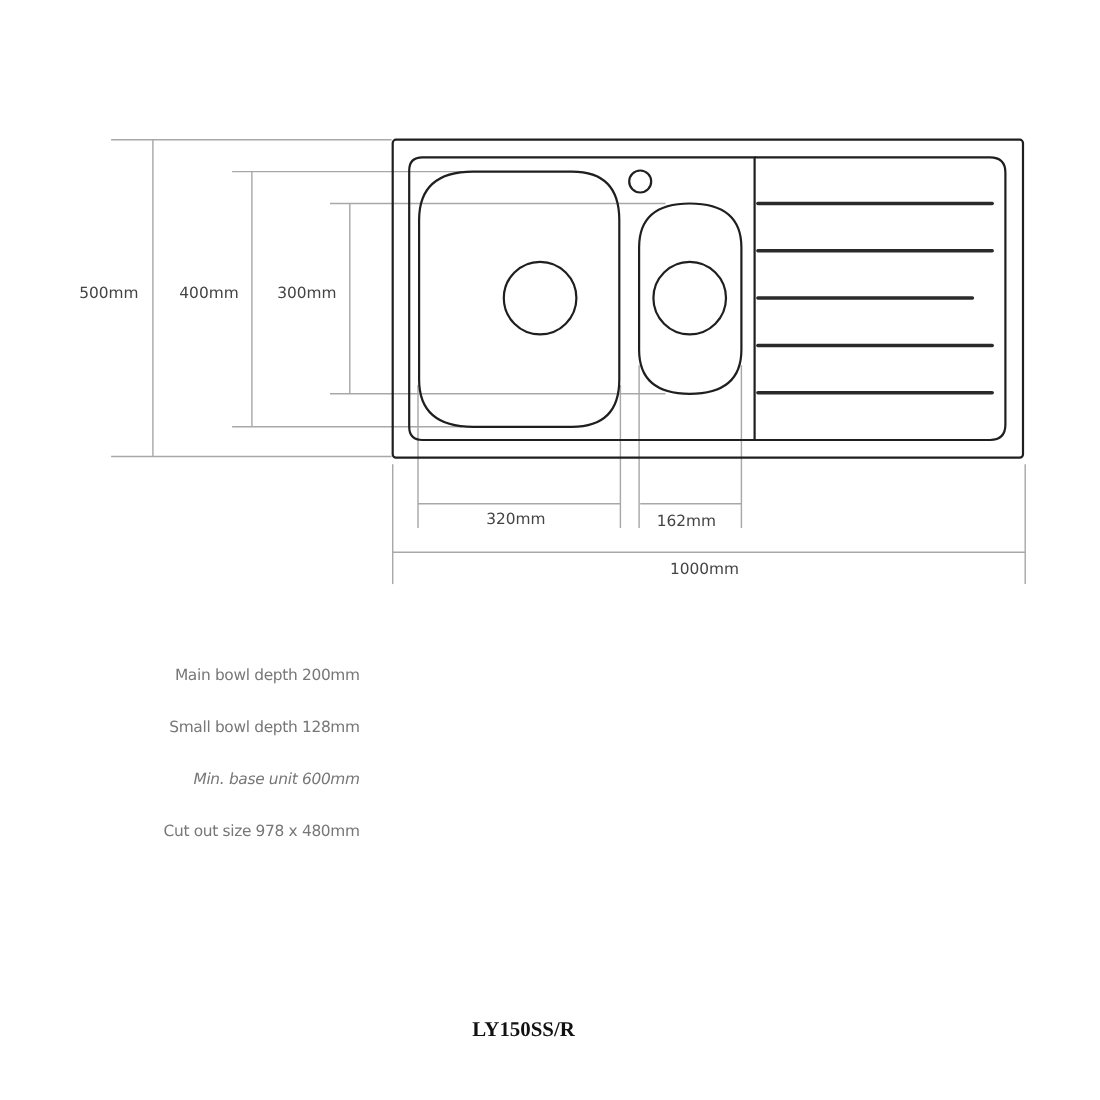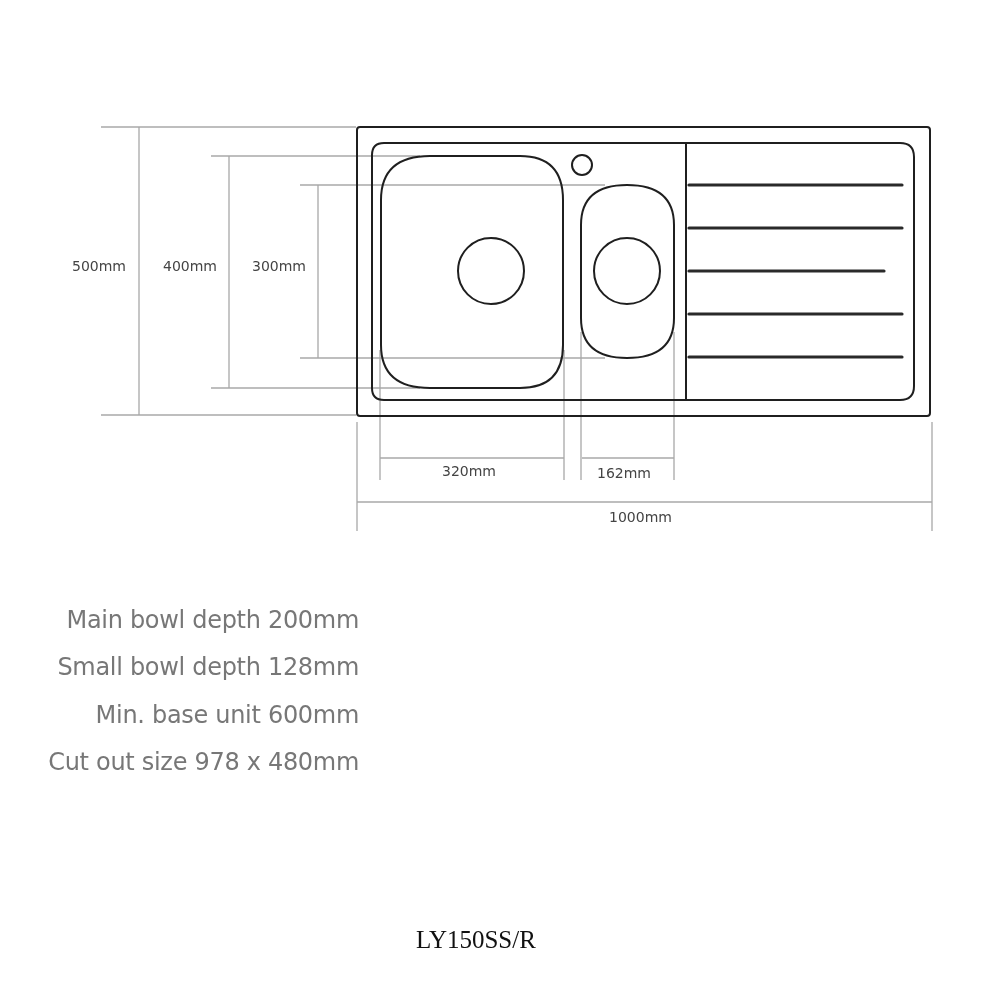--- a/index.html
+++ b/index.html
@@ -2,22 +2,22 @@
 <html><head>
 <meta charset="utf-8">
 <style>
   html, body { margin: 0; padding: 0; background: #ffffff; }
   body { width: 1000px; height: 1000px; position: relative; overflow: hidden; font-family: "DejaVu Sans", sans-serif; }
   #drawing { position: absolute; left: 0; top: 0; width: 1000px; height: 1000px; }
   .dim { stroke: #a8a8a8; stroke-width: 1.3; fill: none; }
   .outline { stroke: #1f1f1f; stroke-width: 2; fill: none; }
   .rib { stroke: #2a2a2a; stroke-width: 3.2; stroke-linecap: round; }
   .dimtext { font-family: "DejaVu Sans", sans-serif; font-size: 14px; fill: #444444; }
-  .spec { position: absolute; right: 641px; font-family: "DejaVu Sans", sans-serif; font-size: 24px; color: #777777; white-space: nowrap; letter-spacing: -0.3px; }
-  .model { position: absolute; left: 0; width: 952px; top: 926px; text-align: center; font-family: "Liberation Serif", "DejaVu Serif", serif; font-weight: normal; font-size: 25px; color: #111111; }
+  .spec { position: absolute; right: 673px; font-family: "DejaVu Sans", sans-serif; font-size: 14px; color: #777777; white-space: nowrap; letter-spacing: -0.3px; }
+  .model { position: absolute; left: 0; width: 952px; top: 926px; text-align: center; font-family: "Liberation Serif", "DejaVu Serif", serif; font-weight: bold; font-size: 19px; color: #111111; }
 </style>
 </head>
 <body>
 
 <svg id="drawing" viewBox="0 0 1000 1000" xmlns="http://www.w3.org/2000/svg">
 
   <g>
     <line class="dim" x1="101" y1="127" x2="356" y2="127"></line>
     <line class="dim" x1="101" y1="415" x2="356" y2="415"></line>
     <line class="dim" x1="139" y1="127" x2="139" y2="415"></line>
@@ -72,17 +72,17 @@
       <line class="rib" x1="689" y1="271" x2="884" y2="271"></line>
       <line class="rib" x1="689" y1="314" x2="902" y2="314"></line>
       <line class="rib" x1="689" y1="357" x2="902" y2="357"></line>
     </g>
   </g>
 </svg>
 
 <div>
   <div class="spec" style="top:606px;">Main bowl depth 200mm</div>
   <div class="spec" style="top:653px;margin-left:48px;">Small bowl depth 128mm</div>
-  <div class="spec" style="top:701px;">Min. base unit 600mm</div>
+  <div class="spec" style="top:701px;font-style:italic;">Min. base unit 600mm</div>
   <div class="spec" style="top:748px;">Cut out size 978 x 480mm</div>
 </div>
 
 <div class="model">LY150SS/R</div>
 
 </body></html>

